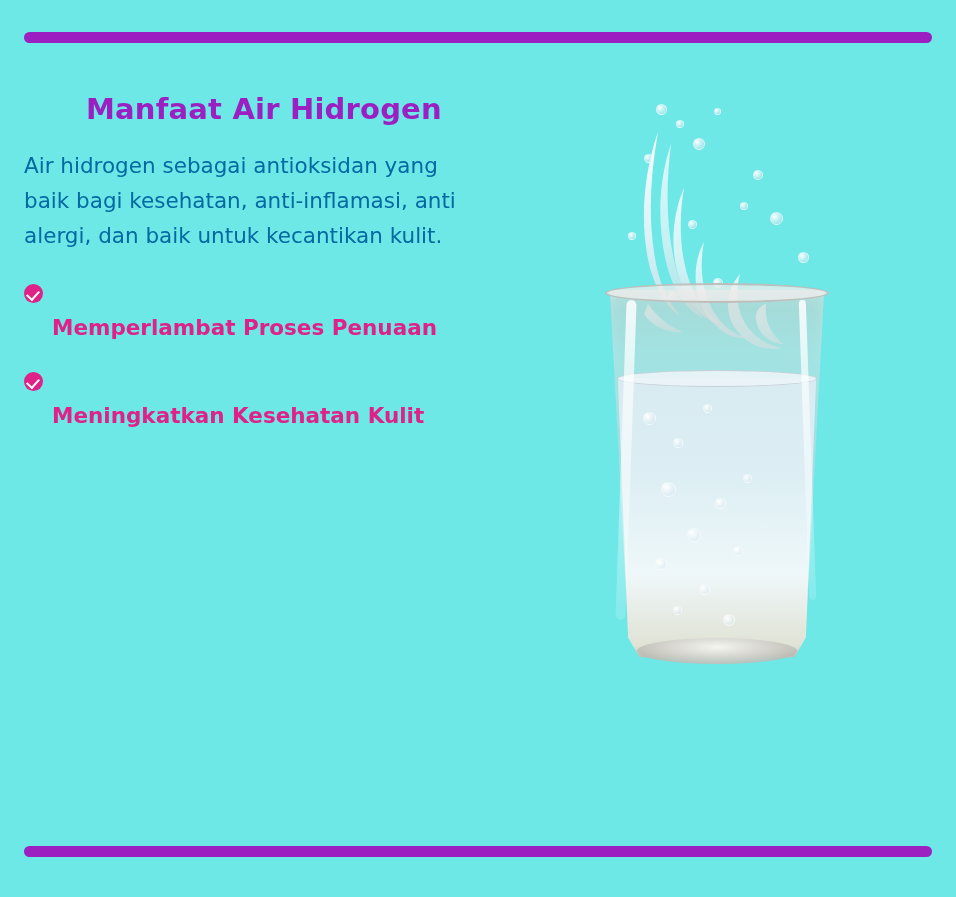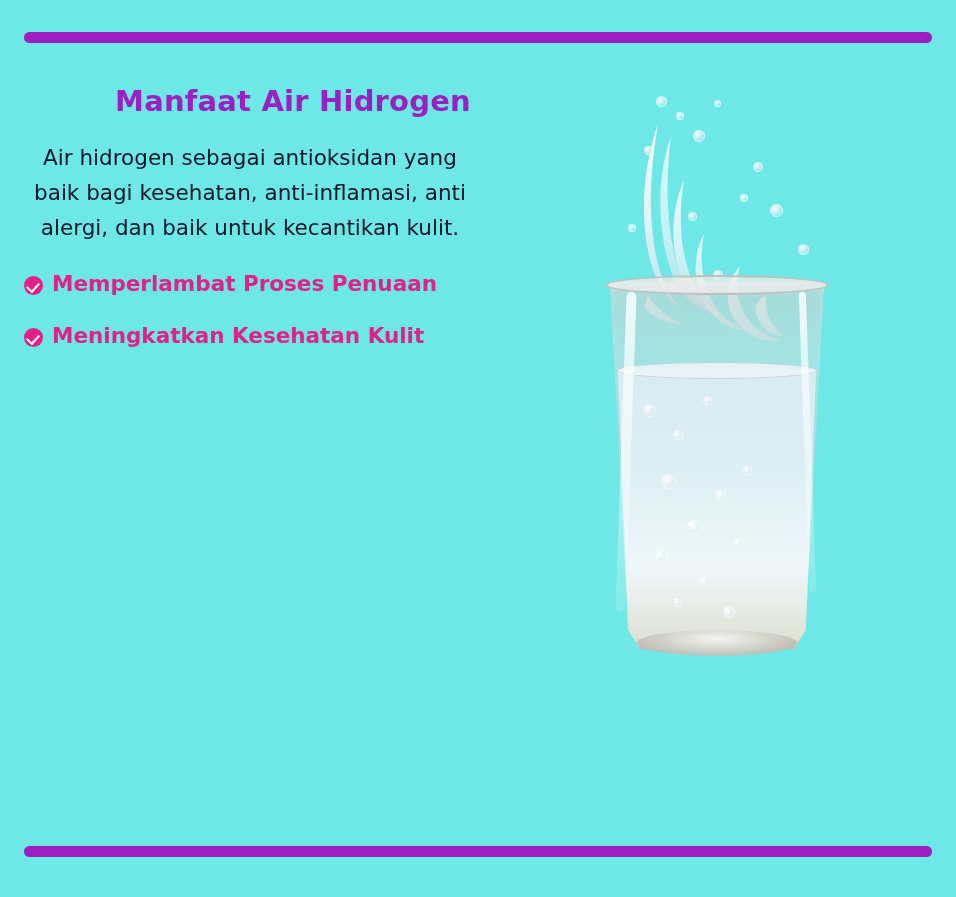--- a/index.html
+++ b/index.html
@@ -26,27 +26,26 @@
     width: 908px;
     height: 11px;
     background: #9B1FC1;
     border-radius: 6px;
   }
   .rule-top { top: 32px; }
   .rule-bottom { top: 846px; }
 
   .content {
     position: absolute;
-    top: 84px;
+    top: 92px;
     left: 0;
     width: 956px;
     height: 740px;
     display: flex;
     flex-direction: row;
-    text-align: center;
   }
   .text-col {
     width: 500px;
     padding-left: 24px;
     box-sizing: border-box;
   }
   .art-col {
     position: relative;
     flex: 1;
   }
@@ -56,21 +55,21 @@
     padding-left: 62px;
     font-size: 29px;
     font-weight: bold;
     color: #9B1FC1;
     letter-spacing: 0.2px;
   }
   p.para {
     margin: 0 0 24px 0;
     font-size: 21.5px;
     line-height: 35px;
-    color: #0f172a;
+    color: #0369a1;
     max-width: 452px;
   }
   .subhead {
     display: flex;
     align-items: flex-start;
     gap: 9px;
     margin: 0 0 22px 0;
   }
   .subhead .check {
     flex: none;
@@ -90,20 +89,21 @@
     height: 10px;
     border: solid #fff;
     border-width: 0 2.2px 2.2px 0;
     transform: rotate(42deg);
   }
   .subhead .sh-text {
     font-size: 21.5px;
     font-weight: bold;
     color: #E0218A;
     line-height: 30px;
+    margin-top: 36px;
   }
 
   
   .glass-wrap {
     position: absolute;
     left: 8px;
     top: 0px;
     width: 420px;
     height: 600px;
   }

